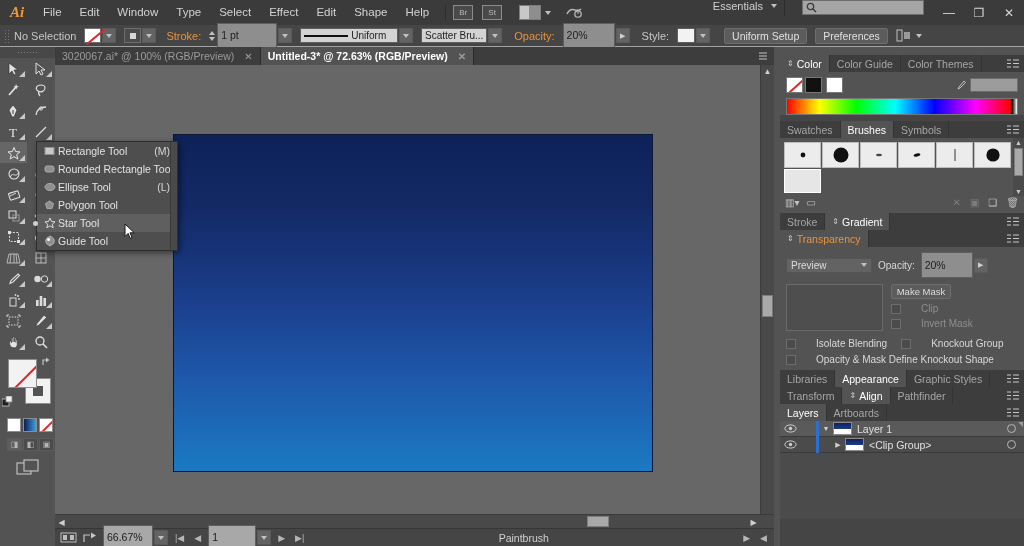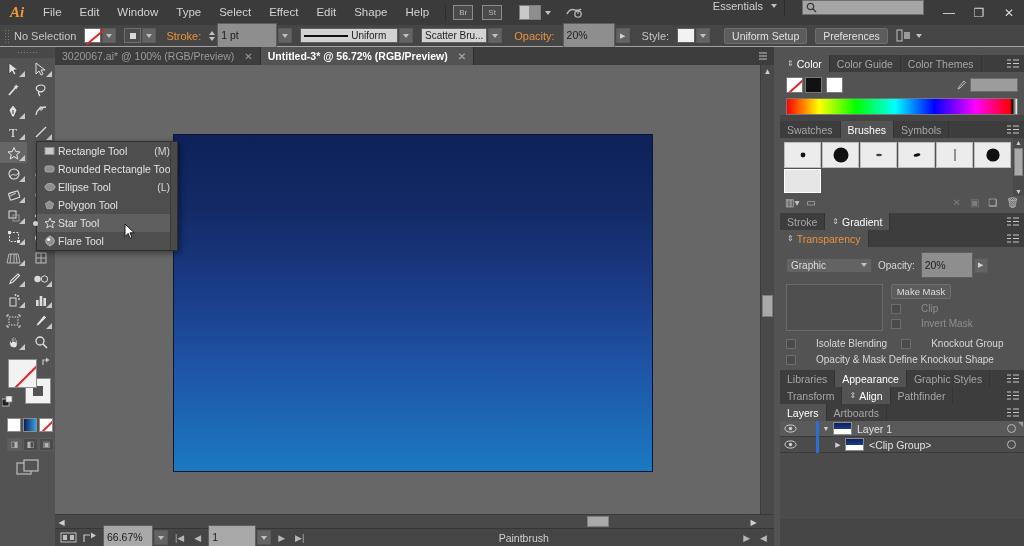--- a/index.html
+++ b/index.html
@@ -462,21 +462,21 @@
       <span class="tri-down"></span>
     </div>
   </div>
 
   <div class="tabbar">
     <div class="doctab">
       <span>3020067.ai* @ 100% (RGB/Preview)</span>
       <span class="tab-x">✕</span>
     </div>
     <div class="doctab active">
-      <span>Untitled-3* @ 56.72% (RGB/Preview)</span>
+      <span>Untitled-3* @ 72.63% (RGB/Preview)</span>
       <span class="tab-x">✕</span>
     </div>
     <div class="tabbar-menu">
       <svg width="11" height="9" viewBox="0 0 11 9">
           <path d="M0 1h8M0 4h8M0 7h8" stroke="#c6c6c6" stroke-width="1.1"></path>
         </svg>
     </div>
   </div>
 
   <div class="toolpanel">
@@ -730,21 +730,21 @@
       <span class="fo-shortcut"></span>
     </div>
     <div class="fo-item">
       <span class="fo-ic">
           <svg width="12" height="12" viewBox="0 0 12 12">
             <circle cx="6" cy="6" r="4.3" fill="#8f8f8f" stroke="#bfbfbf" stroke-width=".8"></circle>
             <circle cx="4.6" cy="4.6" r="1.5" fill="#ffffff"></circle>
             <path d="M6 0.6 L6 2 M6 10 L6 11.4" stroke="#d9d9d9" stroke-width=".8"></path>
           </svg>
         </span>
-      <span>Flare Tool</span>
+      <span>Guide Tool</span>
       <span class="fo-shortcut"></span>
     </div>
     <div class="flyout-bar"></div>
   </div>
 
   <div class="cursor-arrow">
     <svg width="12" height="18" viewBox="0 0 12 18">
         <path d="M1 1 L1 13.5 L4.1 10.4 L6.1 15.3 L8 14.5 L6 9.8 L10.3 9.8 Z" fill="#ffffff" stroke="#1a1a1a" stroke-width="1"></path>
       </svg>
   </div>
@@ -913,21 +913,21 @@
       <div class="pmenu">
         <svg width="13" height="9" viewBox="0 0 13 9">
             <path d="M0 1 L4 1 M0 4.5 L4 4.5 M0 8 L4 8" stroke="#c8c8c8" stroke-width="1.1"></path>
             <path d="M6 1 L12 1 M6 4.5 L12 4.5 M6 8 L12 8" stroke="#c8c8c8" stroke-width="1.1"></path>
           </svg>
       </div>
     </div>
     <div class="panel-body transp-body">
       <div class="tr-row1">
         <div class="blend-sel">
-          <span>Graphic</span>
+          <span>Preview</span>
           <span class="tri tri-down"></span>
         </div>
         <span style="font-size:10px;color:#d8d8d8">Opacity:</span>
         <div class="combo">
           <div class="field" style="width:52px">20%</div>
           <div class="dd-btn">
               <span style="color:#d0d0d0;font-size:7px">▶</span>
             </div>
         </div>
       </div>

